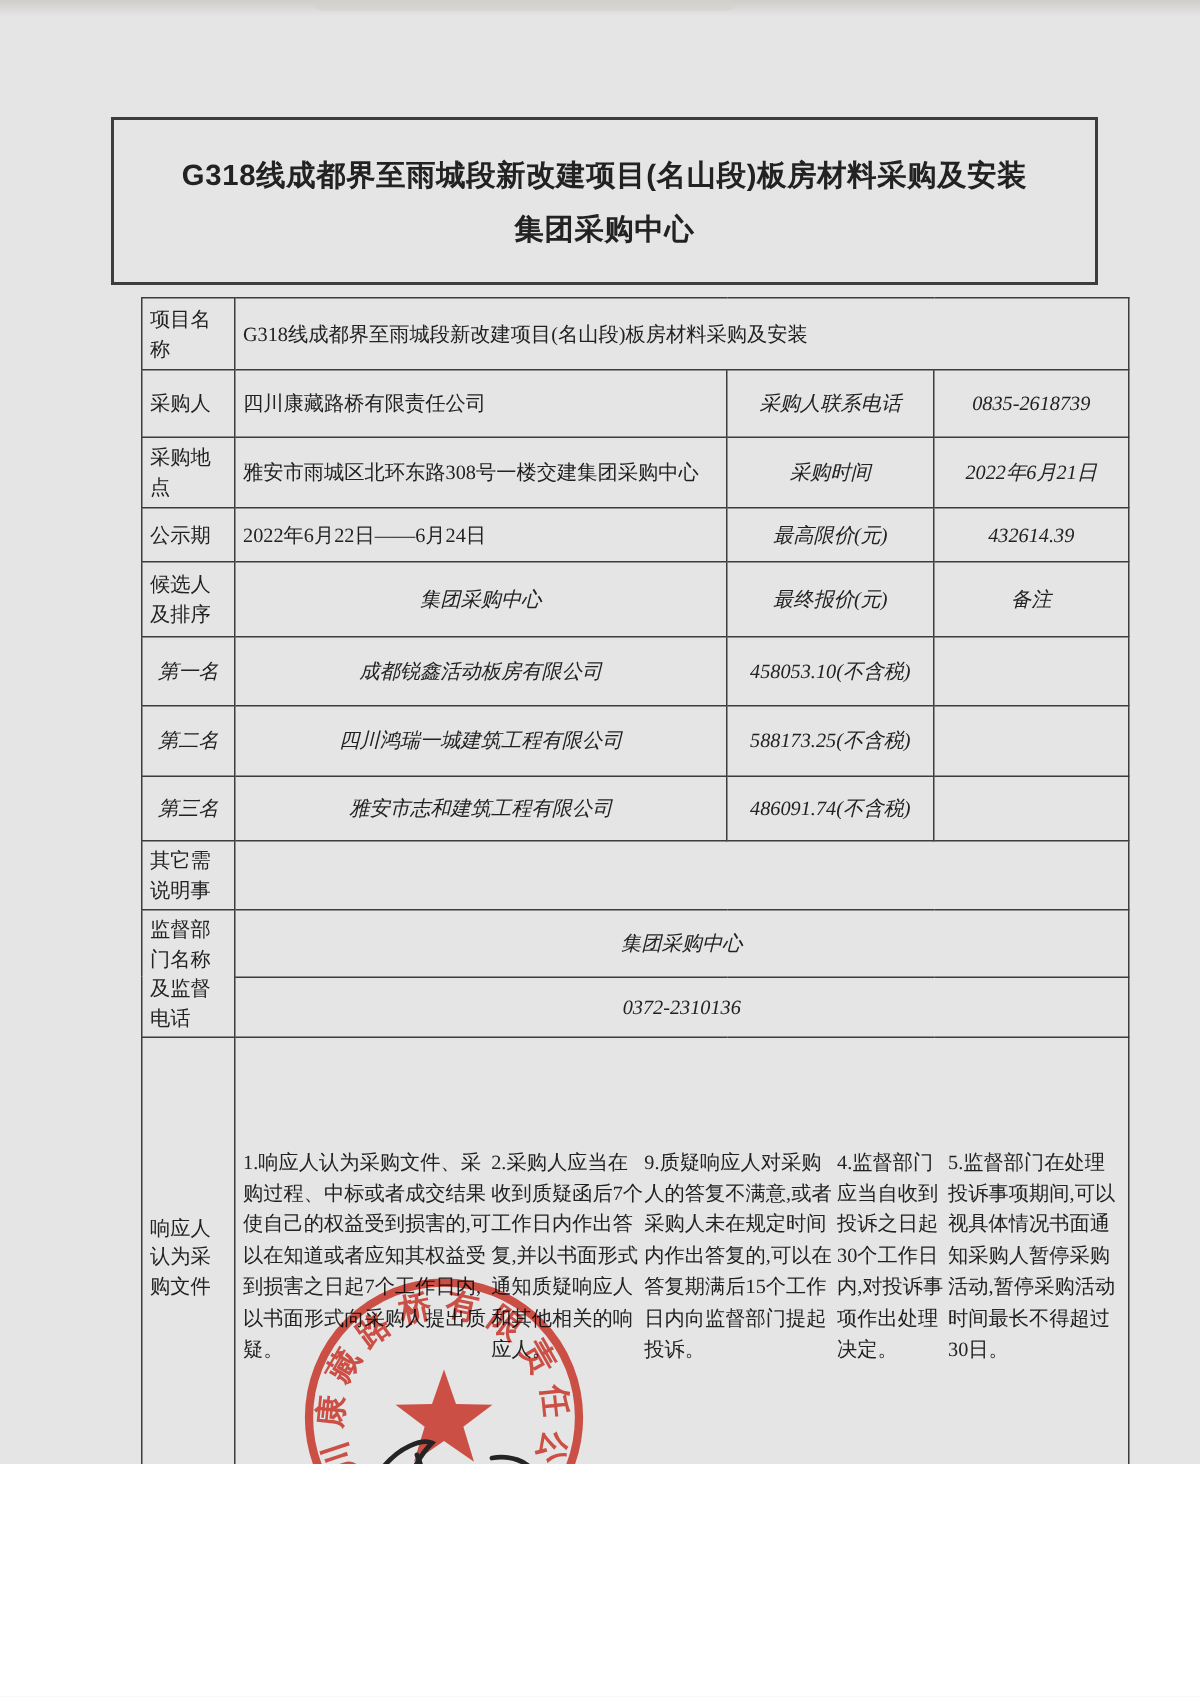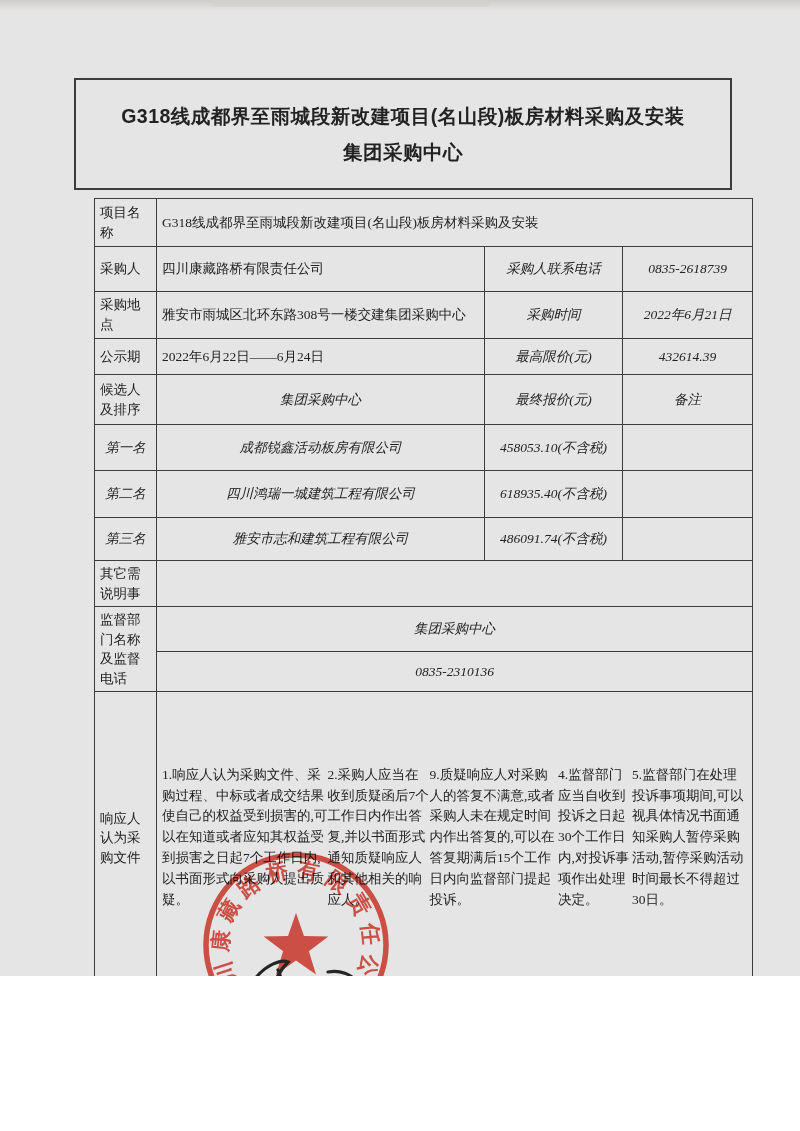--- a/index.html
+++ b/index.html
@@ -105,39 +105,39 @@
       </tr>
       <tr style="height:46px">
         <td class="ctr">第一名</td>
         <td class="ctr">成都锐鑫活动板房有限公司</td>
         <td class="ctr">458053.10(不含税)</td>
         <td class="ctr"></td>
       </tr>
       <tr style="height:47px">
         <td class="ctr">第二名</td>
         <td class="ctr">四川鸿瑞一城建筑工程有限公司</td>
-        <td class="ctr">618935.40(不含税)</td>
+        <td class="ctr">588173.25(不含税)</td>
         <td class="ctr"></td>
       </tr>
       <tr style="height:43px">
         <td class="ctr">第三名</td>
         <td class="ctr">雅安市志和建筑工程有限公司</td>
         <td class="ctr">486091.74(不含税)</td>
         <td class="ctr"></td>
       </tr>
       <tr style="height:40px">
         <td class="lbl">其它需说明事</td>
         <td colspan="3"></td>
       </tr>
       <tr style="height:42px">
         <td class="lbl" rowspan="2">监督部门名称及监督电话</td>
         <td class="ctr" colspan="3">集团采购中心</td>
       </tr>
       <tr style="height:38px">
-        <td class="ctr" colspan="3">0835-2310136</td>
+        <td class="ctr" colspan="3">0372-2310136</td>
       </tr>
       <tr style="height:292px">
         <td class="lbl">响应人认为采购文件</td>
         <td class="obj-cell" colspan="3">
           <div class="obj-wrap">
             <div>1.响应人认为采购文件、采购过程、中标或者成交结果使自己的权益受到损害的,可以在知道或者应知其权益受到损害之日起7个工作日内,以书面形式向采购人提出质疑。</div>
             <div>2.采购人应当在收到质疑函后7个工作日内作出答复,并以书面形式通知质疑响应人和其他相关的响应人。</div>
             <div>9.质疑响应人对采购人的答复不满意,或者采购人未在规定时间内作出答复的,可以在答复期满后15个工作日内向监督部门提起投诉。</div>
             <div>4.监督部门应当自收到投诉之日起30个工作日内,对投诉事项作出处理决定。</div>
             <div>5.监督部门在处理投诉事项期间,可以视具体情况书面通知采购人暂停采购活动,暂停采购活动时间最长不得超过30日。</div>

